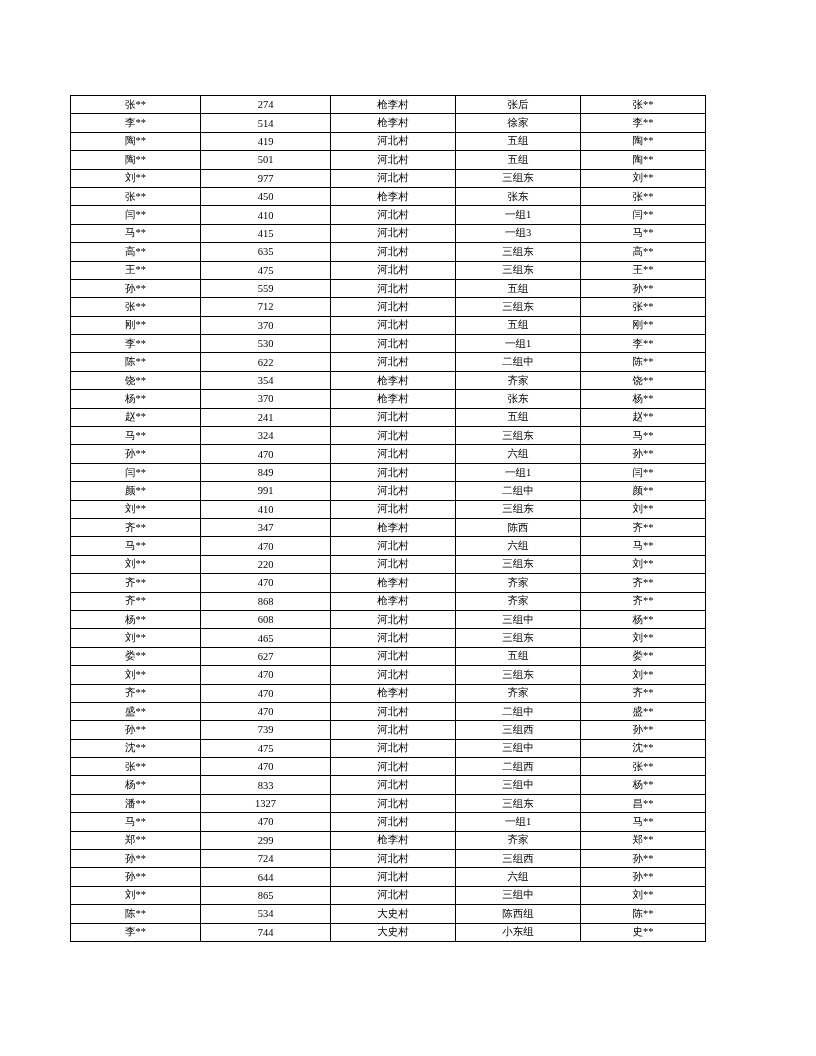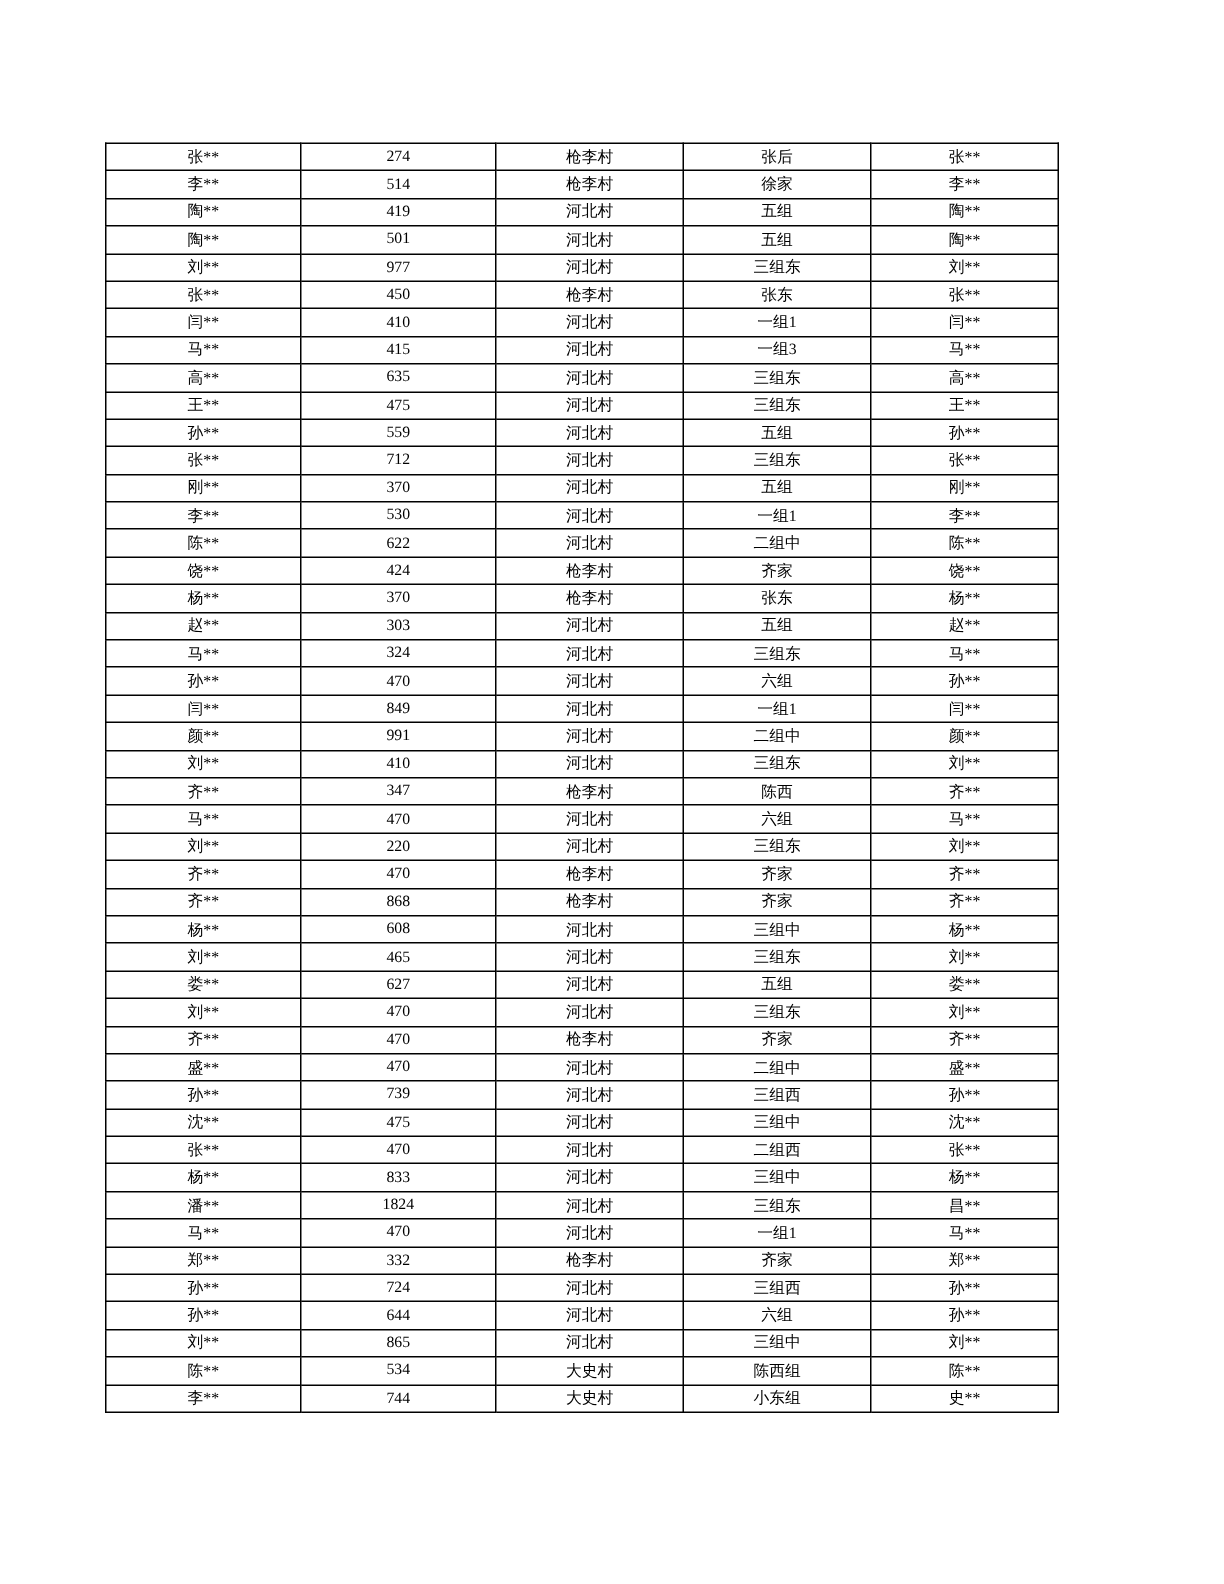--- a/index.html
+++ b/index.html
@@ -147,35 +147,35 @@
         </tr>
         <tr>
           <td>陈**</td>
           <td>622</td>
           <td>河北村</td>
           <td>二组中</td>
           <td>陈**</td>
         </tr>
         <tr>
           <td>饶**</td>
-          <td>424</td>
+          <td>354</td>
           <td>枪李村</td>
           <td>齐家</td>
           <td>饶**</td>
         </tr>
         <tr>
           <td>杨**</td>
           <td>370</td>
           <td>枪李村</td>
           <td>张东</td>
           <td>杨**</td>
         </tr>
         <tr>
           <td>赵**</td>
-          <td>303</td>
+          <td>241</td>
           <td>河北村</td>
           <td>五组</td>
           <td>赵**</td>
         </tr>
         <tr>
           <td>马**</td>
           <td>324</td>
           <td>河北村</td>
           <td>三组东</td>
           <td>马**</td>
@@ -308,35 +308,35 @@
         </tr>
         <tr>
           <td>杨**</td>
           <td>833</td>
           <td>河北村</td>
           <td>三组中</td>
           <td>杨**</td>
         </tr>
         <tr>
           <td>潘**</td>
-          <td>1824</td>
+          <td>1327</td>
           <td>河北村</td>
           <td>三组东</td>
           <td>昌**</td>
         </tr>
         <tr>
           <td>马**</td>
           <td>470</td>
           <td>河北村</td>
           <td>一组1</td>
           <td>马**</td>
         </tr>
         <tr>
           <td>郑**</td>
-          <td>332</td>
+          <td>299</td>
           <td>枪李村</td>
           <td>齐家</td>
           <td>郑**</td>
         </tr>
         <tr>
           <td>孙**</td>
           <td>724</td>
           <td>河北村</td>
           <td>三组西</td>
           <td>孙**</td>

